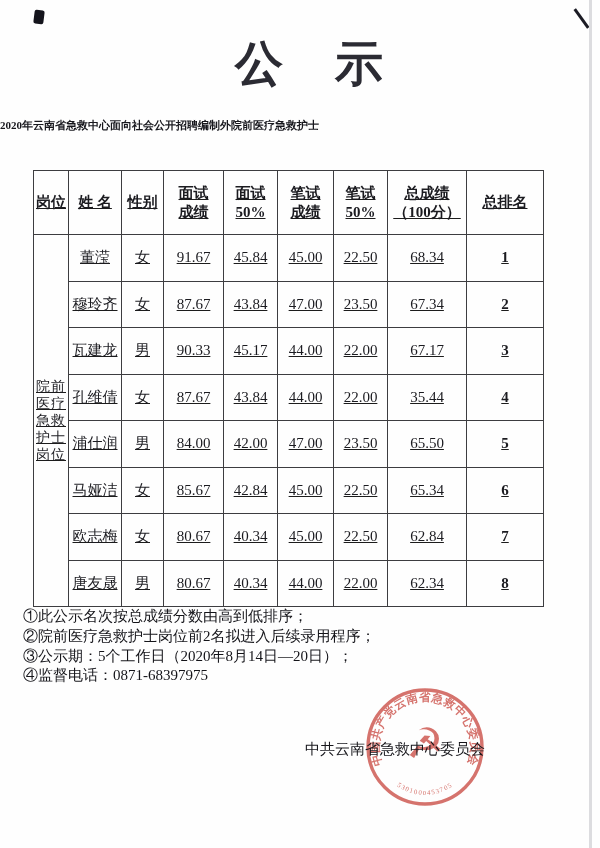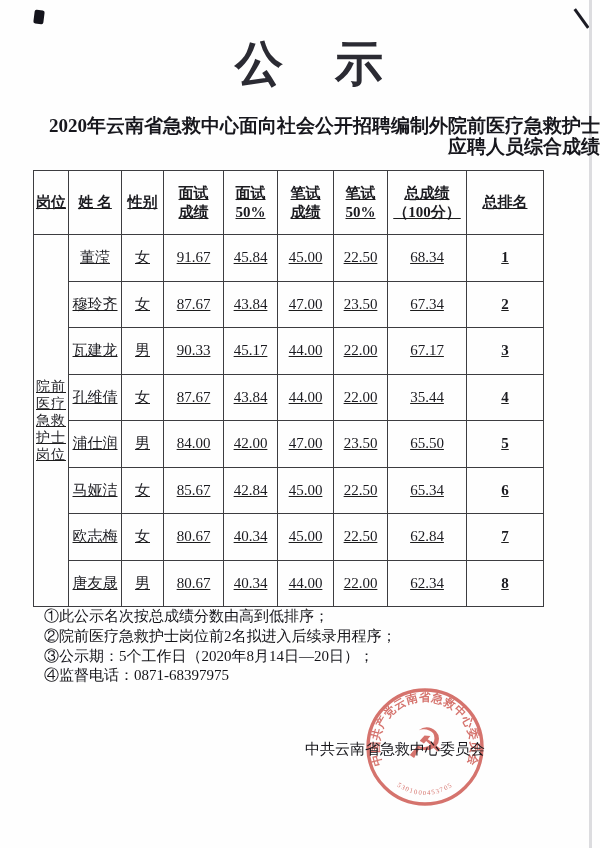--- a/index.html
+++ b/index.html
@@ -17,21 +17,21 @@
   .artifact-tr{position:absolute;left:580px;top:7px;width:3px;height:23px;background:#1b1b24;transform:rotate(-36deg);}
   .edge-right{position:absolute;left:589px;top:0;width:3px;height:848px;background:#dcdcdf;}
   
   .title{
     position:absolute;top:22px;left:0;width:100%;margin:10px;
     text-align:center;font-size:48px;font-weight:bold;color:#2b2b33;
     letter-spacing:2px;
   }
   .subtitle{
     position:absolute;top:115px;left:0;width:100%;
-    text-align:right;font-weight:bold;font-size:19px;line-height:21px;color:#17171d;
+    text-align:left;font-weight:bold;font-size:11px;line-height:21px;color:#17171d;
   }
   
   table.score-table{
     position:absolute;left:33px;top:170px;width:510px;
     border-collapse:collapse;table-layout:fixed;text-decoration:underline;
   }
   .score-table th,.score-table td{
     border:1px solid #3d3d40;text-align:center;vertical-align:middle;
     padding:0;font-size:15px;color:#1b1b20;overflow:hidden;
   }
@@ -41,21 +41,21 @@
   .hline{display:block;line-height:19px;}
   .hline:empty{display:none;}
   .rank{font-weight:bold;}
   .pos-cell{padding:0;}
   .pos-text{
     width:30px;margin:0 auto;font-size:14px;line-height:17px;
     word-break:break-all;letter-spacing:1px;font-weight:normal;
   }
   
   .notes{
-    position:absolute;left:44px;top:607px;width:540px;
+    position:absolute;left:23px;top:607px;width:540px;
     font-size:15px;line-height:19.8px;color:#141419;
   }
   
   .sign-block{
     position:absolute;left:305px;top:738px;width:230px;
     text-align:left;font-size:15px;line-height:22px;color:#15151a;
     z-index:2;
   }
   
   .seal-wrap{
@@ -70,21 +70,20 @@
 <div class="page">
 
   <div class="artifact-tl"></div>
   <div class="artifact-tr"></div>
   <div class="edge-right"></div>
 
   <h1 class="title">公　示</h1>
 
   <div class="subtitle">
     <div>2020年云南省急救中心面向社会公开招聘编制外院前医疗急救护士</div>
-    <div>应聘人员综合成绩</div>
   </div>
 
   <table class="score-table">
     <colgroup>
       <col style="width:35px">
         <col style="width:53px">
         <col style="width:42px">
       <col style="width:60px">
         <col style="width:54px">
         <col style="width:56px">

